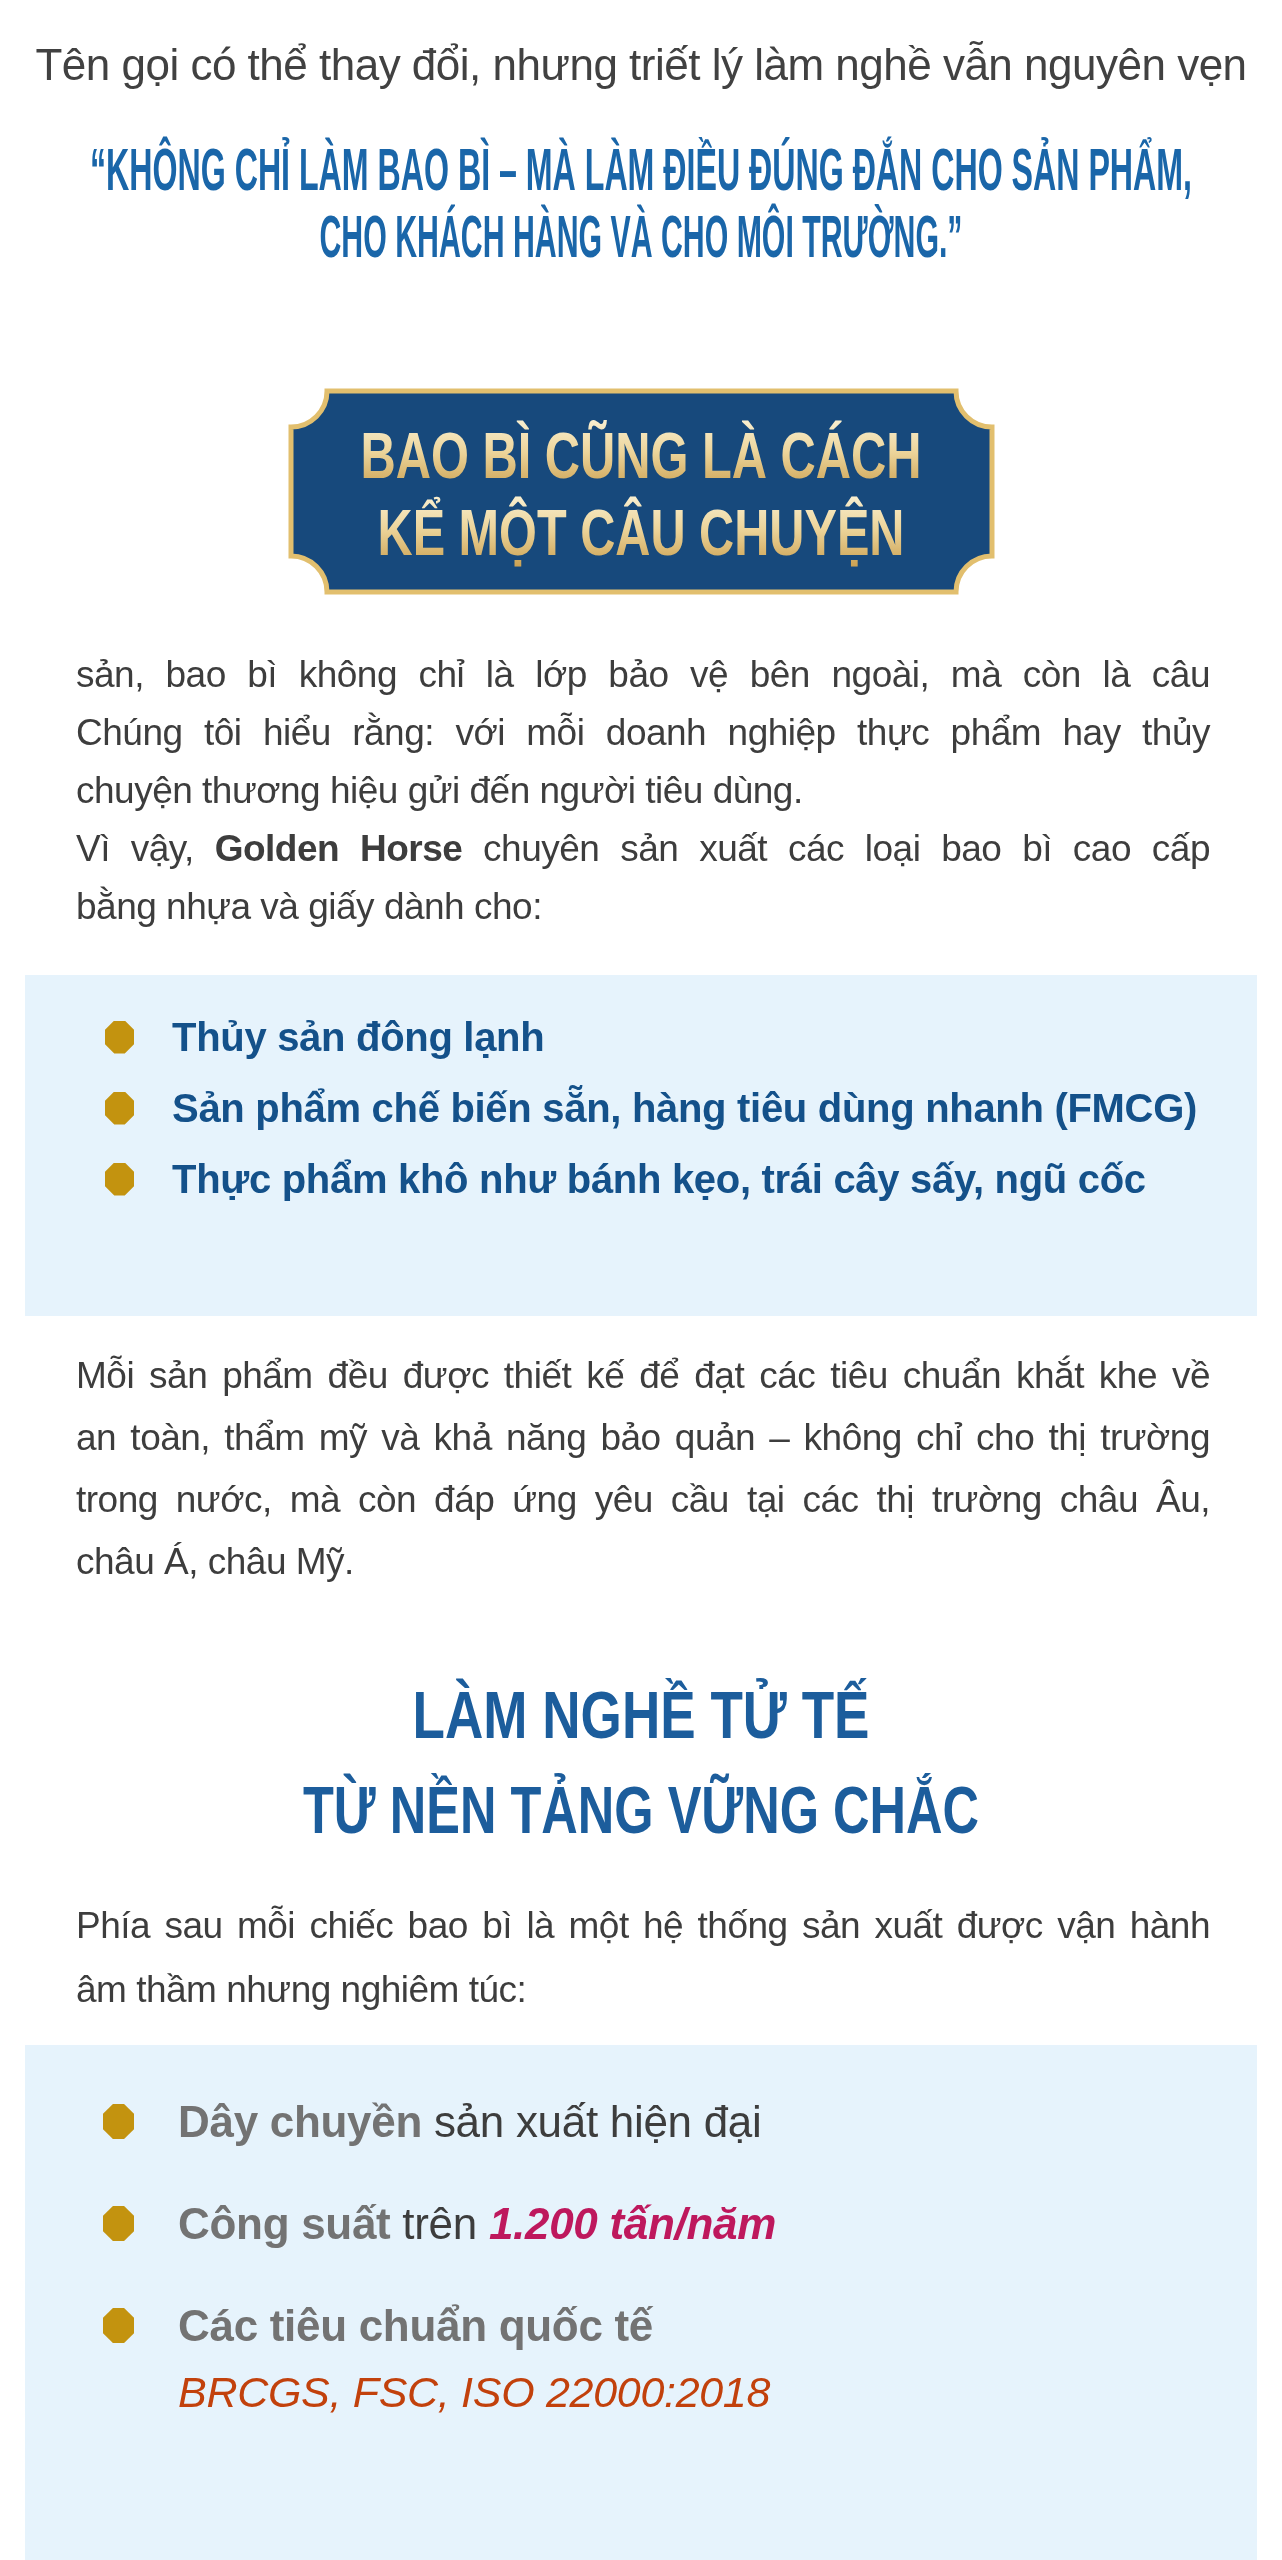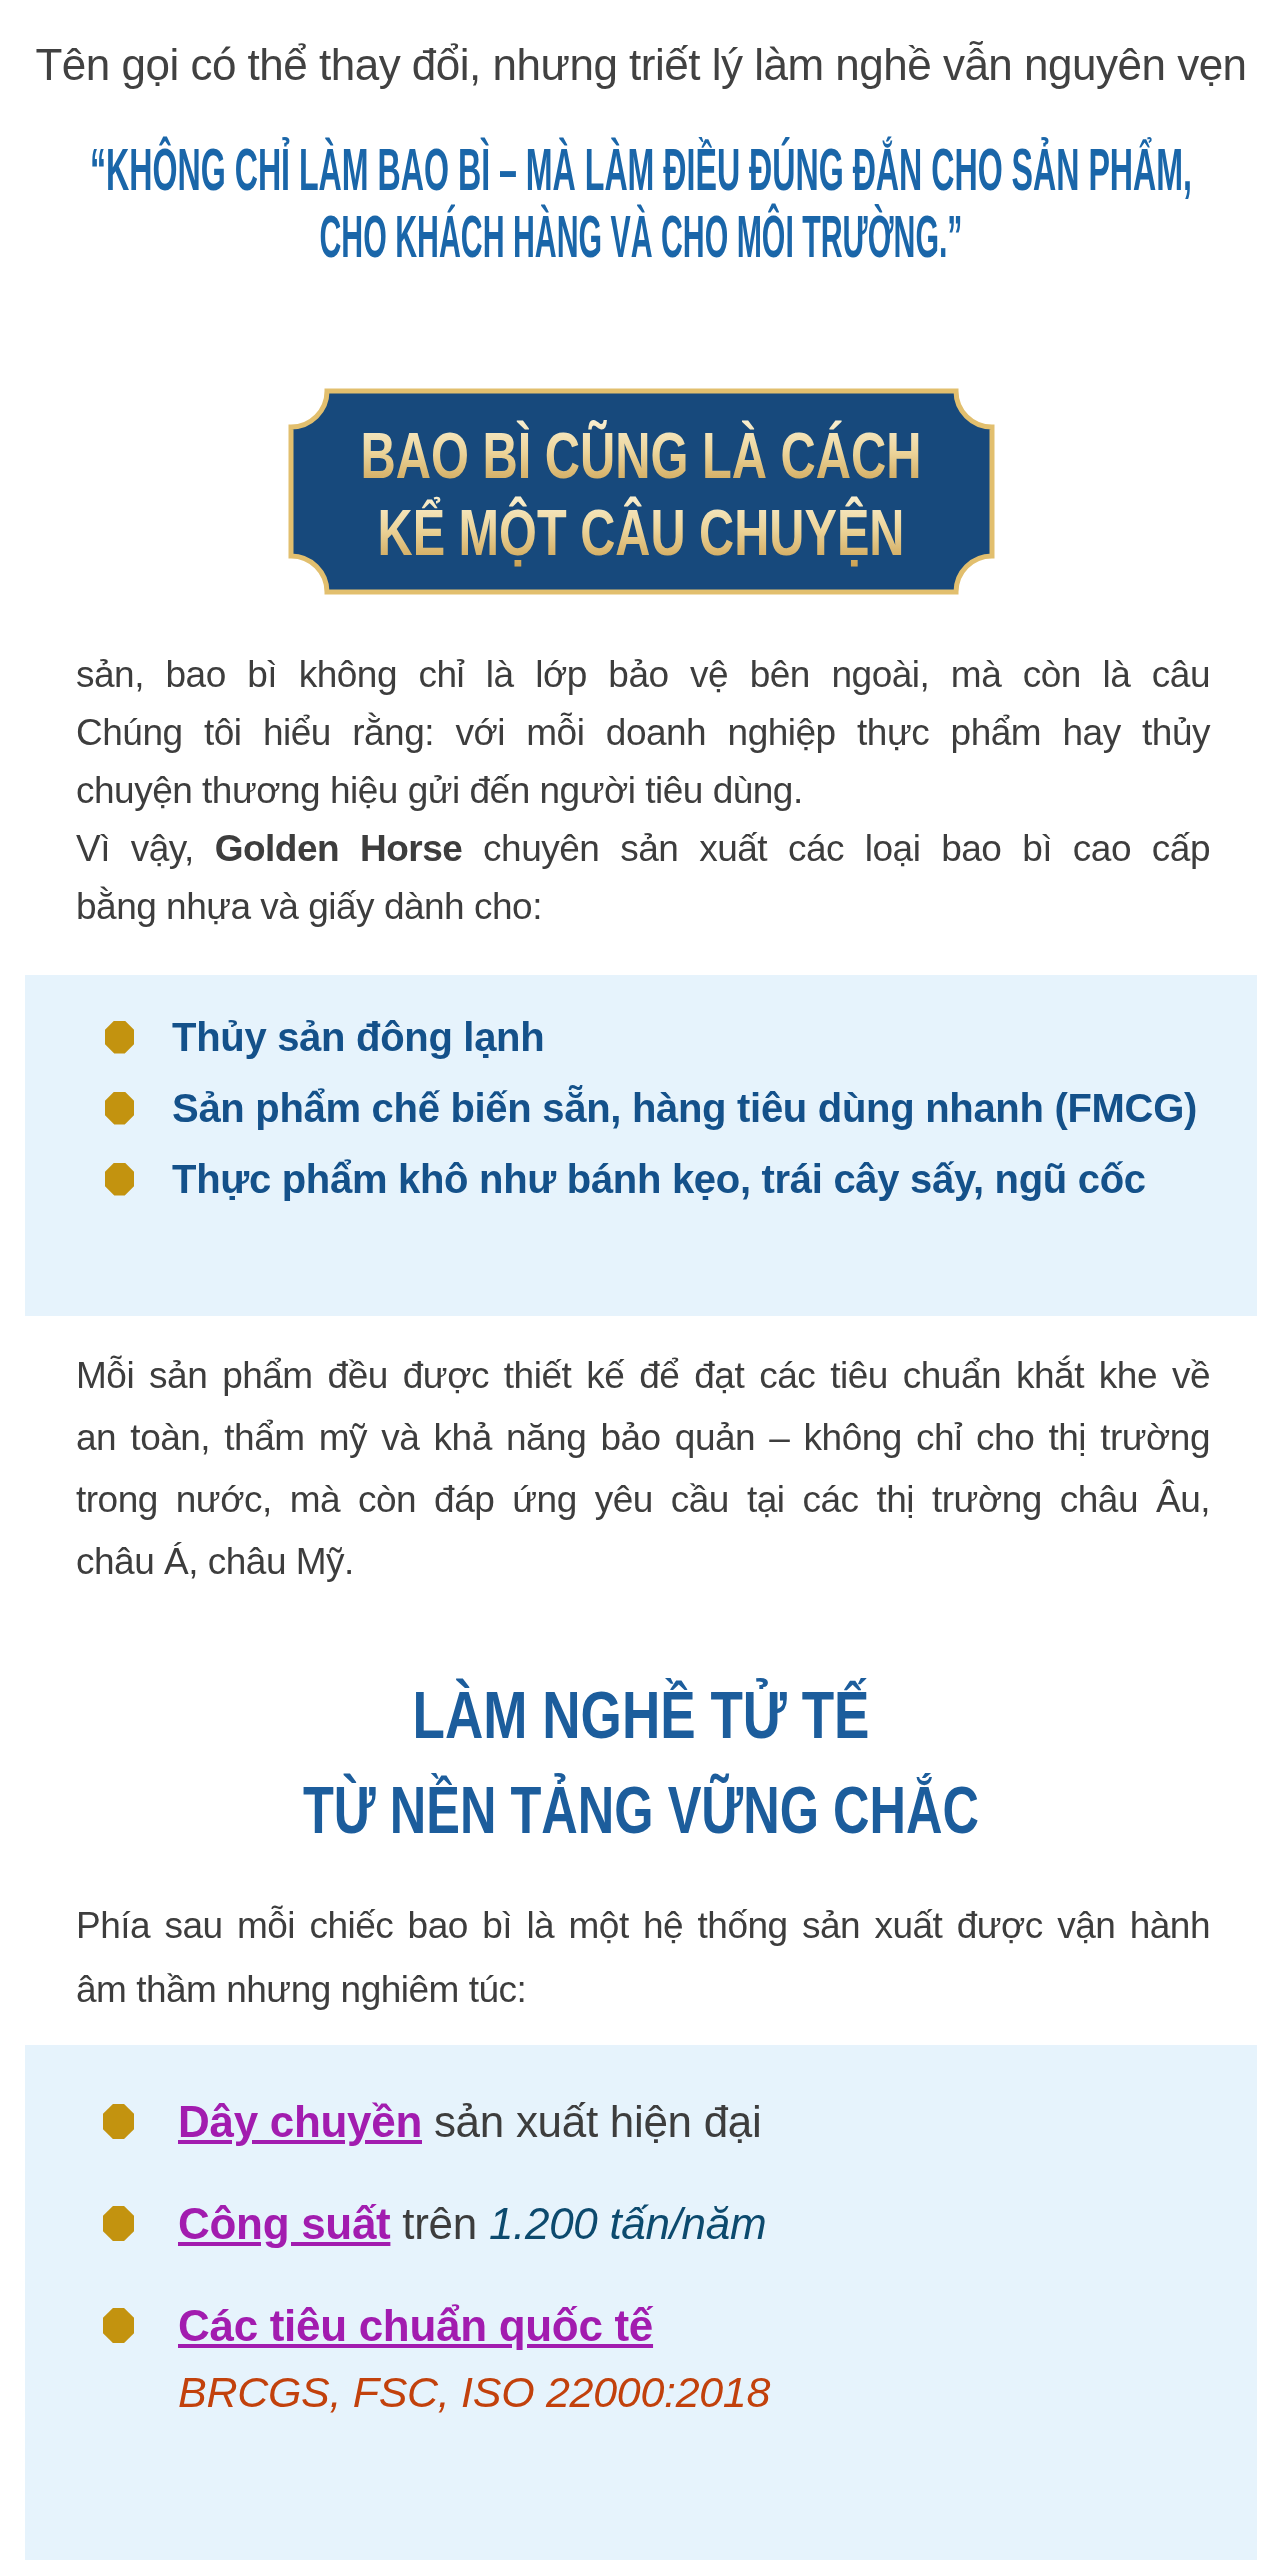--- a/index.html
+++ b/index.html
@@ -34,22 +34,22 @@
   .infobox { background:#e6f3fc; margin:0 25px; width:1232px; }
   .box1 { margin-top:39px; height:341px; padding:38px 0 0 0; }
   .box2 { margin-top:23px; height:575px; padding:44px 0 0 0; }
   .infobox ul { list-style:none; }
   .infobox li { display:flex; }
   .box1 li { align-items:center; margin-bottom:23px; height:48px; }
   .box1 li .itext { font-size:40px; font-weight:bold; color:#14518a;
                     letter-spacing:-0.3px; line-height:48px; }
   .box2 li { align-items:flex-start; margin-bottom:36px; }
   .box2 .itext { font-size:44px; line-height:66px; letter-spacing:-0.3px; color:#3d3d3d; }
-  .box2 .lead { font-weight:bold; color:#a21caf;text-decoration:underline; }
-  .box2 .emph { font-weight:normal; font-style:italic; color:#0c4a6e; }
+  .box2 .lead { font-weight:bold; color:#737373; }
+  .box2 .emph { font-weight:bold; font-style:italic; color:#be185d; }
   .box2 .sub  { font-style:italic; color:#c2410c; font-size:43px; }
 
   .bullet { flex:0 0 auto; background:#c3930f;
             clip-path:polygon(32% 0,68% 0,100% 28%,100% 72%,68% 100%,32% 100%,0 72%,0 28%); }
   .box1 .bullet { width:29px; height:33px; margin-left:80px; margin-right:38px; }
   .box2 .bullet { width:31px; height:35px; margin-left:78px; margin-right:44px; margin-top:15px; }
 </style>
 </head>
 <body>
 

